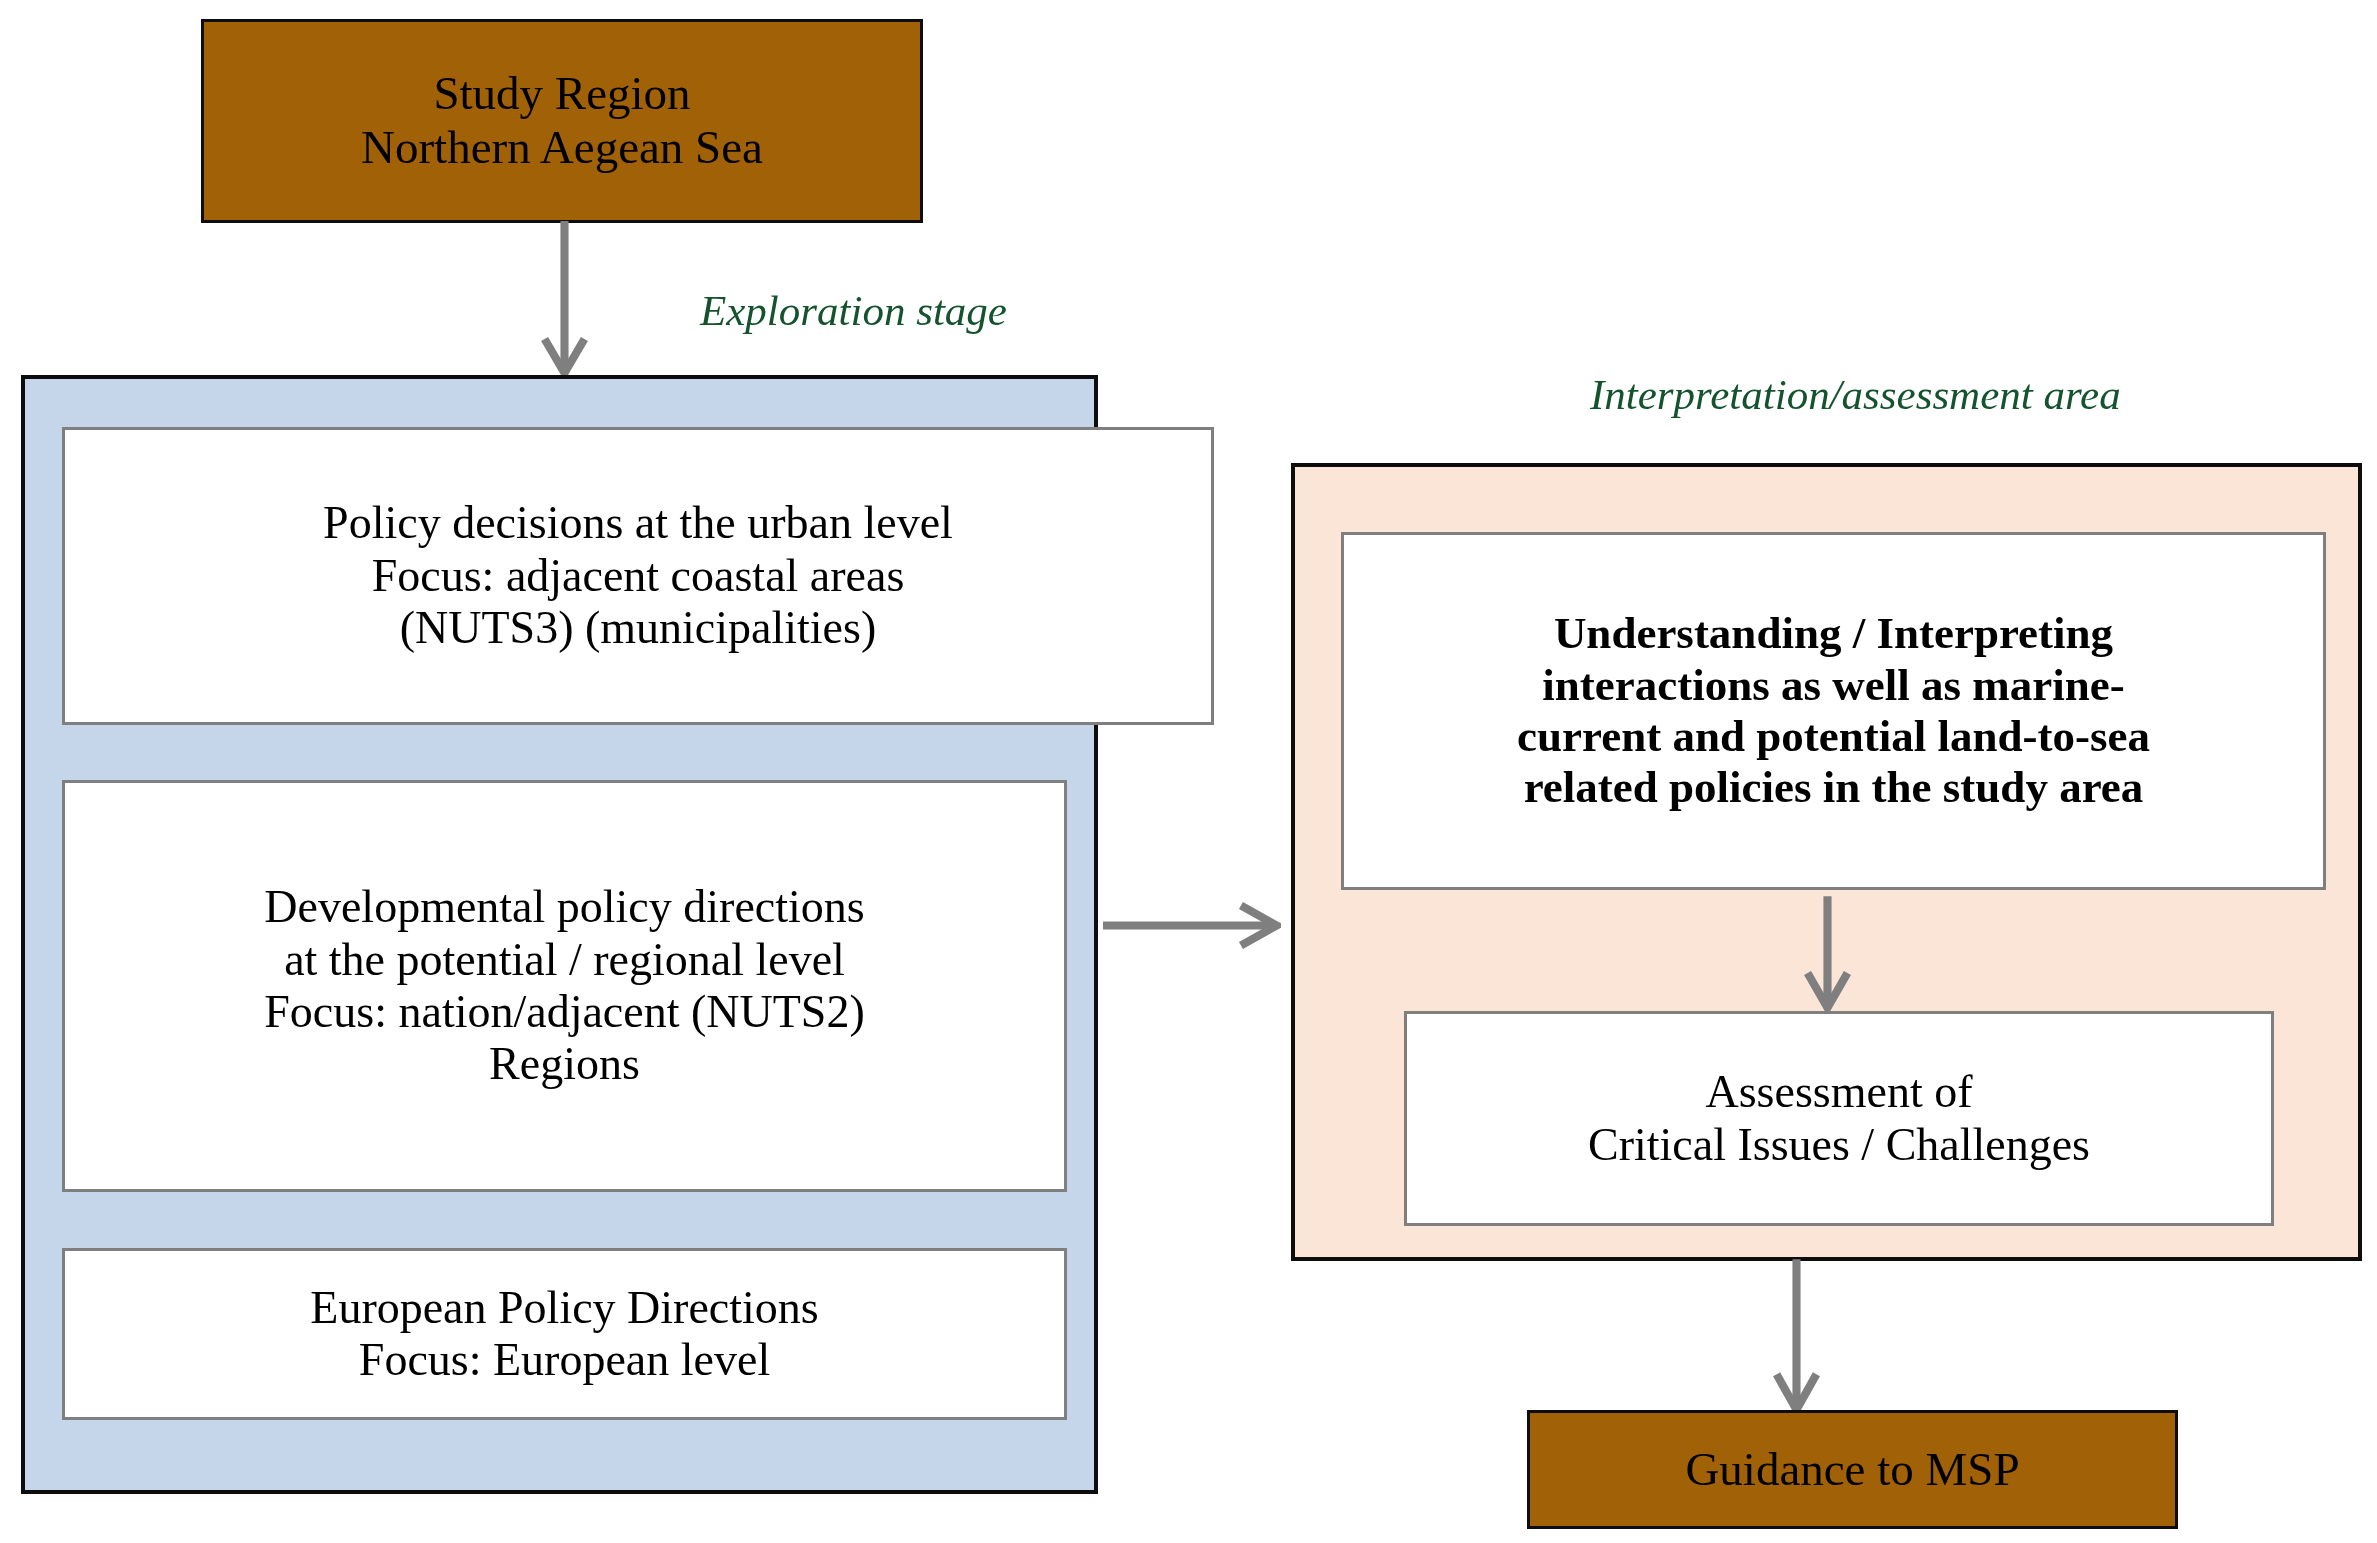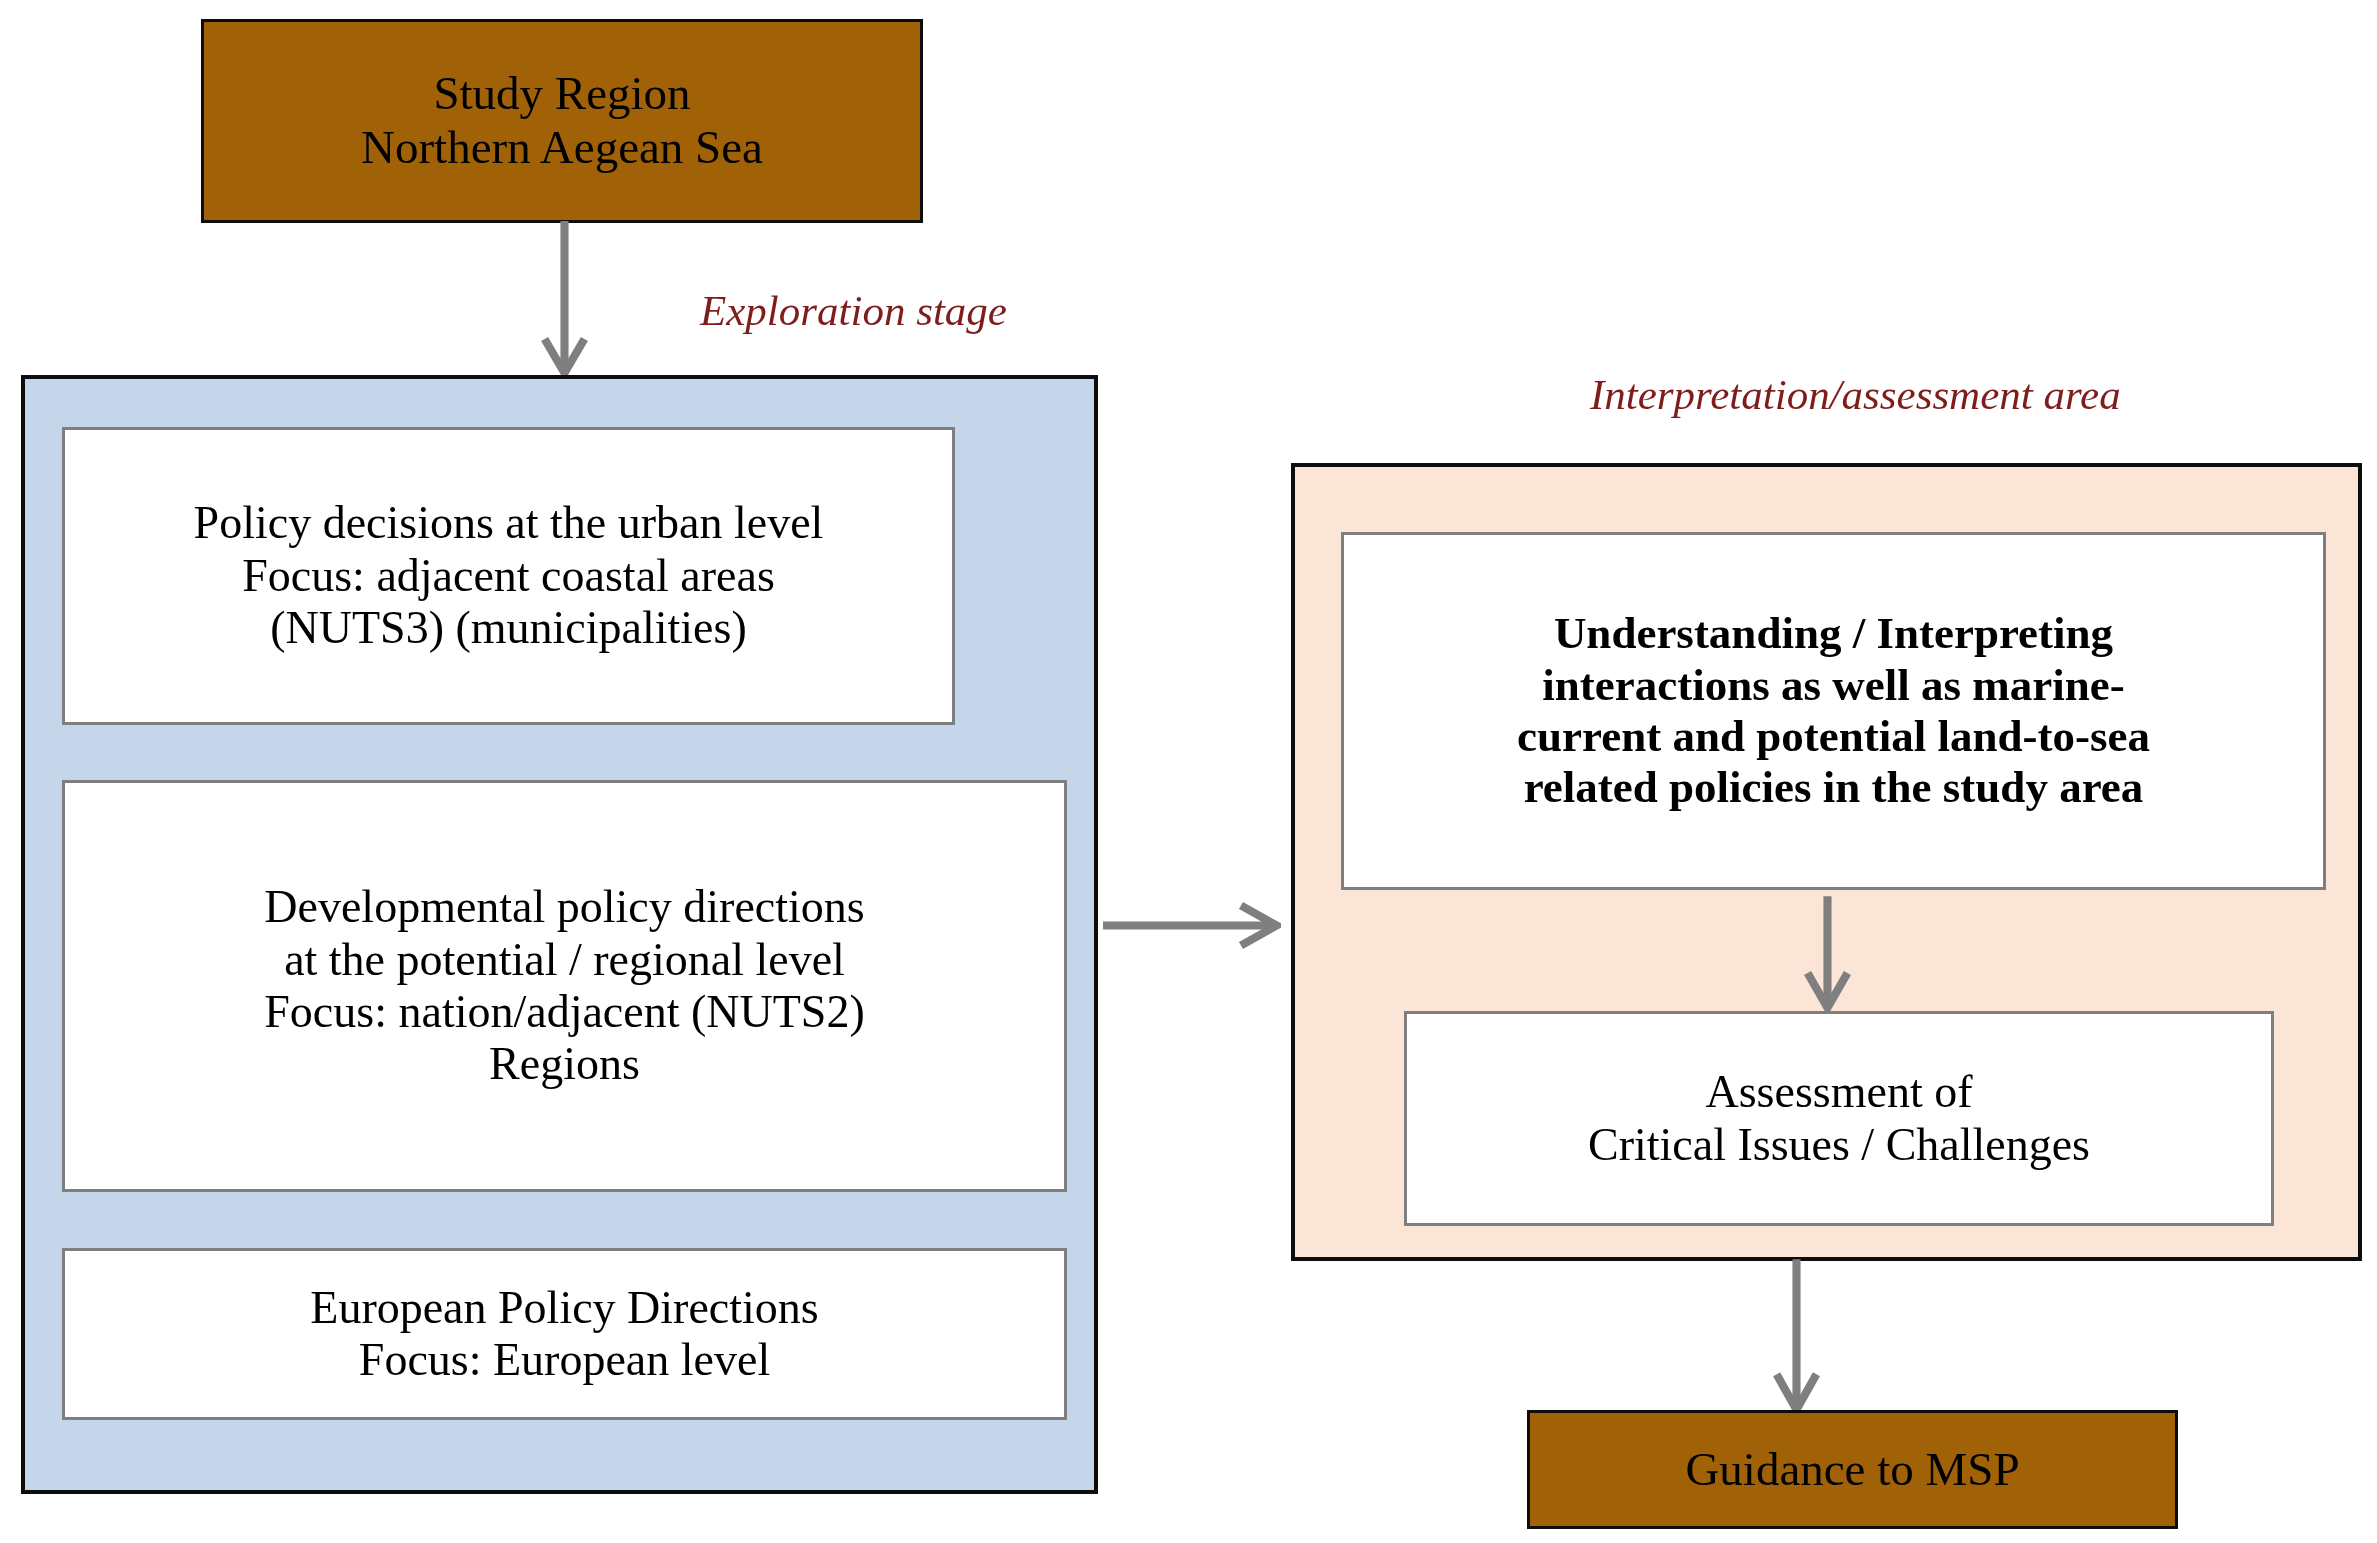--- a/index.html
+++ b/index.html
@@ -56,21 +56,21 @@
   .t-study   { font-size: 47px; }
   .t-inner   { font-size: 46px; }
   .t-understand { font-size: 45px; font-weight: bold; }
   .t-assess  { font-size: 46px; }
   .t-guide   { font-size: 47px; }
 
   .stage-label {
     position: absolute;
     font-style: italic;
     font-size: 43px;
-    color: #7f1d1d;
+    color: #14532d;
     white-space: nowrap;
   }
 
   
   .arrow {
     position: absolute;
   }
   .arrow svg { display: block; }
 </style>
 </head>
@@ -88,21 +88,21 @@
       <line x1="40" y1="0" x2="40" y2="203" stroke="#7f7f7f" stroke-width="11"></line>
       <polyline points="13,160 40,206 67,160" fill="none" stroke="#7f7f7f" stroke-width="11" stroke-linecap="butt" stroke-linejoin="miter"></polyline>
     </svg>
   </div>
 
   <div class="stage-label" style="left:700px; top:286px;">Exploration stage</div>
 
   <div class="box container-blue" style="left:21px; top:375px; width:1077px; height:1119px;
               display:block;">
 
-    <div class="box box-gray" style="left:37px; top:48px; width:893px; height:298px;">
+    <div class="box box-gray" style="left:37px; top:48px; width:1152px; height:298px;">
       <div class="line t-inner">Policy decisions at the urban level</div>
       <div class="line t-inner">Focus: adjacent coastal areas</div>
       <div class="line t-inner">(NUTS3) (municipalities)</div>
     </div>
 
     <div class="box box-gray" style="left:37px; top:401px; width:1005px; height:412px;">
       <div class="line t-inner">Developmental policy directions</div>
       <div class="line t-inner">at the potential / regional level</div>
       <div class="line t-inner">Focus: nation/adjacent (NUTS2)</div>
       <div class="line t-inner">Regions</div>

